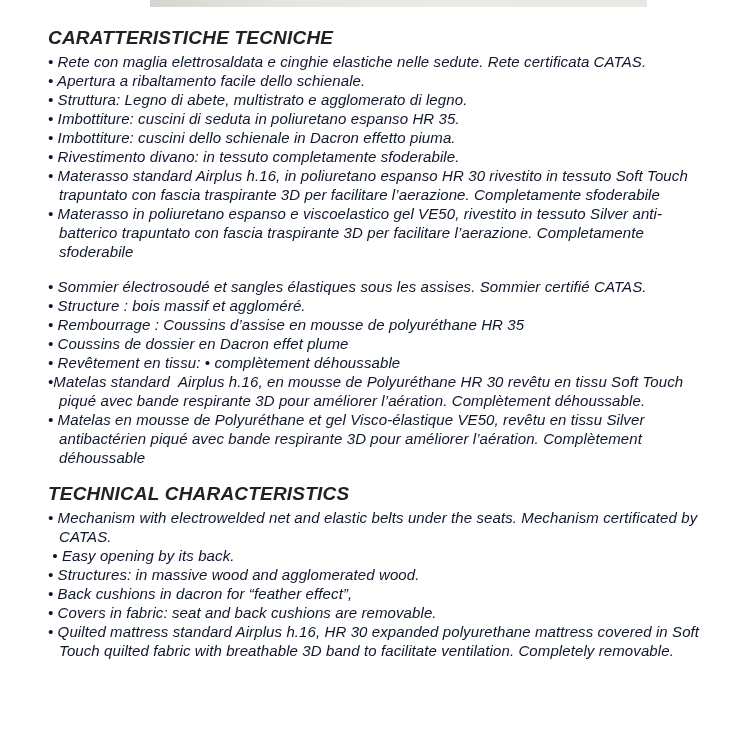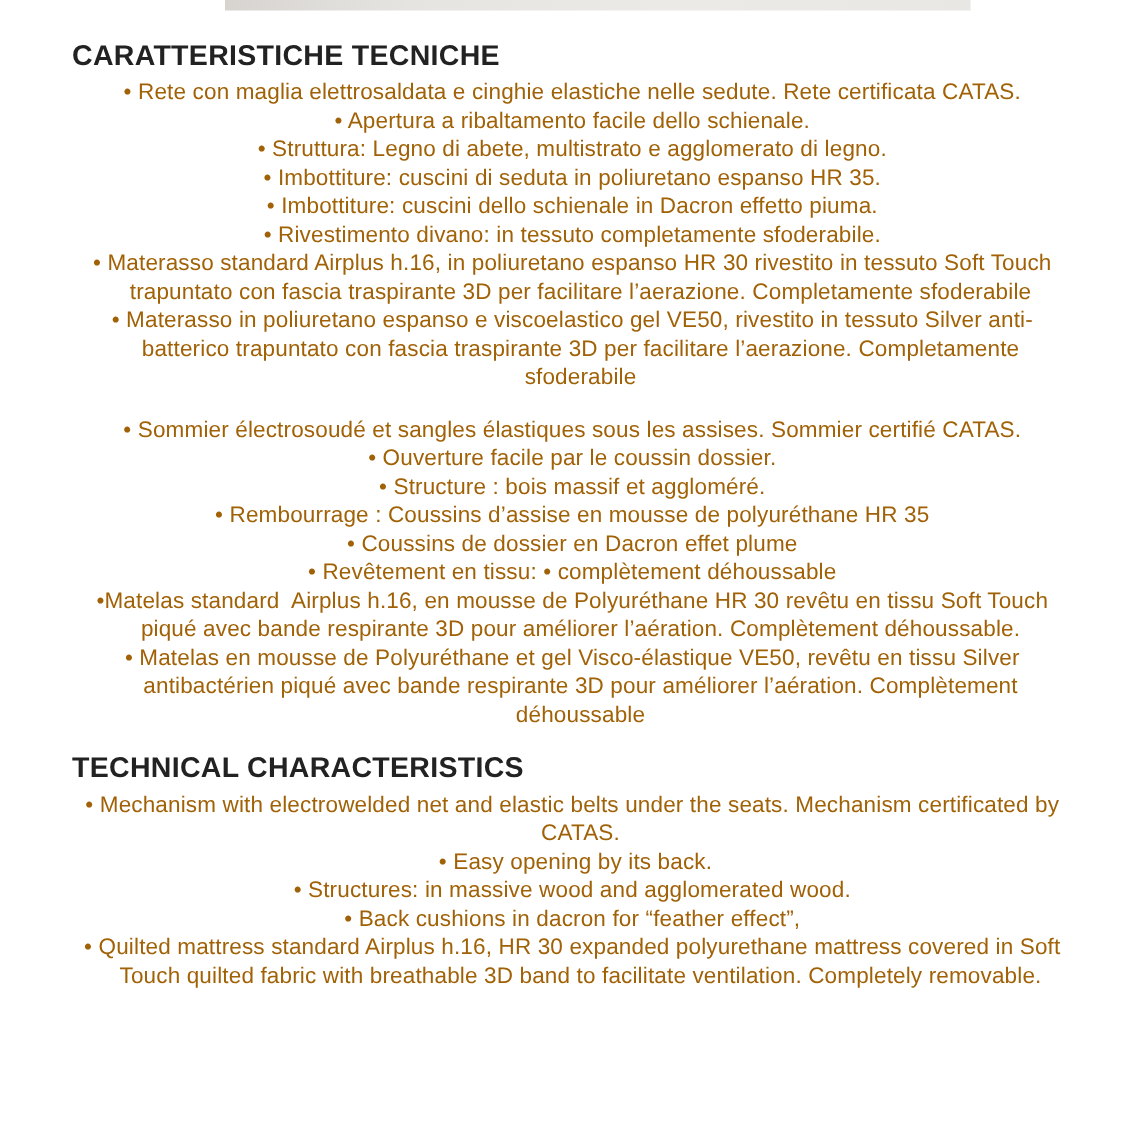--- a/index.html
+++ b/index.html
@@ -20,43 +20,43 @@
     left: 150px;
     width: 497px;
     height: 7px;
     background: linear-gradient(to right, #d7d4d0 0%, #e6e4e1 25%, #eceae7 60%, #e9e7e4 100%);
   }
   .content {
     padding: 27px 16px 0 48px;
   }
   .section {
     margin: 0 16px 16px 0;
+    font-style: italic;
   }
   .section-title {
     margin: 0 0 3px 0;
     font-size: 19px;
     line-height: 22px;
     font-weight: 700;
     letter-spacing: 0.2px;
     color: #222222;
   }
   .bullet-list {
     list-style: none;
     margin: 0;
     padding: 0;
   }
   .bullet-item {
     font-size: 15px;
     line-height: 19px;
-    color: #a16207;
+    color: #0f172a;
     padding-left: 11px;
     text-indent: -11px;
     white-space: pre-wrap;
     letter-spacing: 0.1px;
-    text-align: center;
   }
 </style>
 </head>
 <body>
 
 <div class="top-strip"></div>
 
 <div class="content">
 
   <section class="section">
@@ -69,34 +69,34 @@
         <li class="bullet-item">• Imbottiture: cuscini dello schienale in Dacron effetto piuma.</li>
         <li class="bullet-item">• Rivestimento divano: in tessuto completamente sfoderabile.</li>
         <li class="bullet-item">• Materasso standard Airplus h.16, in poliuretano espanso HR 30 rivestito in tessuto Soft Touch trapuntato con fascia traspirante 3D per facilitare l’aerazione. Completamente sfoderabile</li>
         <li class="bullet-item">• Materasso in poliuretano espanso e viscoelastico gel VE50, rivestito in tessuto Silver anti-batterico trapuntato con fascia traspirante 3D per facilitare l’aerazione. Completamente sfoderabile</li>
       </ul>
   </section>
 
   <section class="section">
     <ul class="bullet-list">
         <li class="bullet-item">• Sommier électrosoudé et sangles élastiques sous les assises. Sommier certifié CATAS.</li>
-        <li class="bullet-item">• Ouverture facile par le coussin dossier.</li>
         <li class="bullet-item">• Structure : bois massif et aggloméré.</li>
         <li class="bullet-item">• Rembourrage : Coussins d’assise en mousse de polyuréthane HR 35</li>
         <li class="bullet-item">• Coussins de dossier en Dacron effet plume</li>
         <li class="bullet-item">• Revêtement en tissu: • complètement déhoussable</li>
         <li class="bullet-item">•Matelas standard  Airplus h.16, en mousse de Polyuréthane HR 30 revêtu en tissu Soft Touch piqué avec bande respirante 3D pour améliorer l’aération. Complètement déhoussable.</li>
         <li class="bullet-item">• Matelas en mousse de Polyuréthane et gel Visco-élastique VE50, revêtu en tissu Silver antibactérien piqué avec bande respirante 3D pour améliorer l’aération. Complètement déhoussable</li>
       </ul>
   </section>
 
   <section class="section">
     <h2 class="section-title">TECHNICAL CHARACTERISTICS</h2>
     <ul class="bullet-list">
         <li class="bullet-item">• Mechanism with electrowelded net and elastic belts under the seats. Mechanism certificated by CATAS.</li>
         <li class="bullet-item"> • Easy opening by its back.</li>
         <li class="bullet-item">• Structures: in massive wood and agglomerated wood.</li>
         <li class="bullet-item">• Back cushions in dacron for “feather effect”,</li>
+        <li class="bullet-item">• Covers in fabric: seat and back cushions are removable.</li>
         <li class="bullet-item">• Quilted mattress standard Airplus h.16, HR 30 expanded polyurethane mattress covered in Soft Touch quilted fabric with breathable 3D band to facilitate ventilation. Completely removable.</li>
       </ul>
   </section>
 
 </div>
 
 </body></html>

